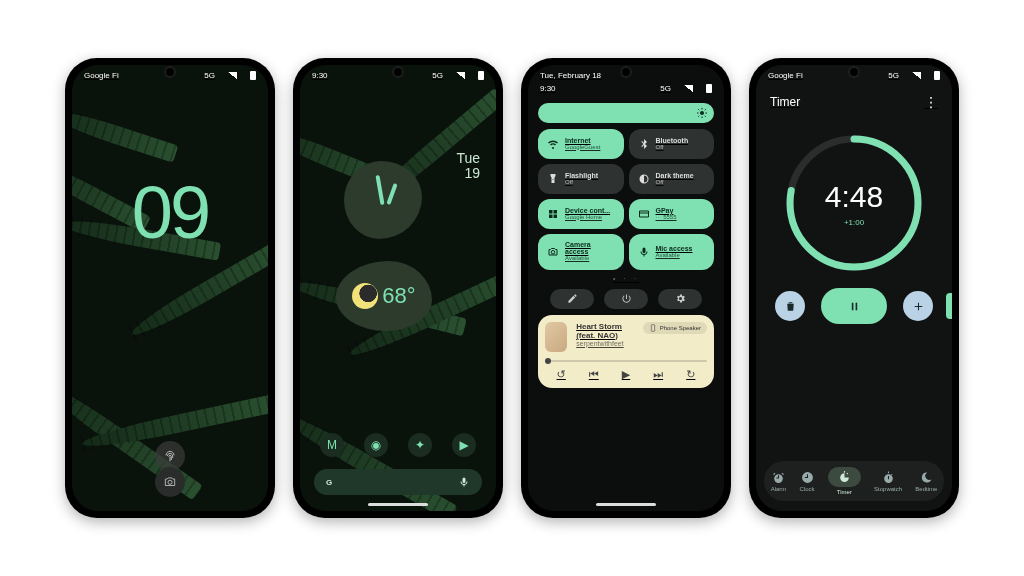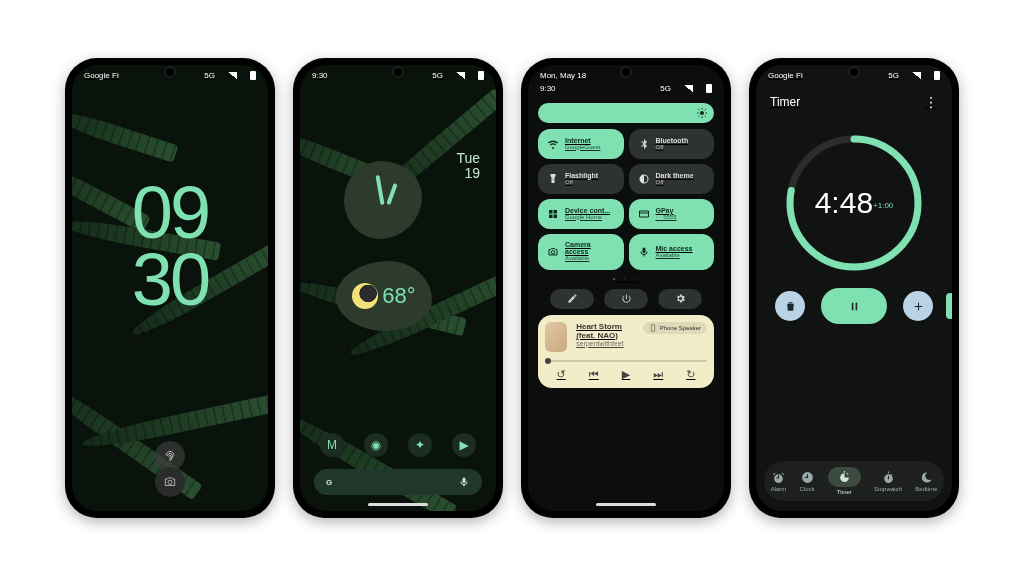--- a/index.html
+++ b/index.html
@@ -77,21 +77,21 @@
   .media-bar::after{content:"";position:absolute;left:0;top:-2px;width:6px;height:6px;border-radius:50%;background:#444;}
   .media-ctrls{display:flex;justify-content:space-around;align-items:center;}
   .media-ctrls span{font-size:11px;color:#444;}
   
   .p4{background:#111312;}
   .app-head{display:flex;justify-content:space-between;align-items:center;padding:8px 14px 4px;}
   .app-title{font-size:12px;}
   .timer-label{padding:2px 18px;font-size:15px;}
   .ring-wrap{position:relative;width:150px;height:150px;margin:14px auto 8px;}
   .ring-wrap svg{transform:rotate(-90deg);}
-  .ring-time{position:absolute;inset:0;display:flex;align-items:center;justify-content:center;}
+  .ring-time{position:absolute;inset:0;display:flex;flex-direction:column;align-items:center;justify-content:center;}
   .ring-time .t{font-size:30px;font-weight:300;}
   .ring-time .plus{font-size:8px;color:var(--mint);margin-top:4px;}
   .side-tab{position:absolute;right:0;top:228px;width:6px;height:26px;background:var(--mint);border-radius:4px 0 0 4px;}
   .timer-ctrls{display:flex;justify-content:center;align-items:center;gap:16px;margin-top:10px;}
   .tbtn-sm{width:30px;height:30px;border-radius:50%;background:var(--blue);display:flex;align-items:center;justify-content:center;}
   .tbtn-lg{width:66px;height:36px;border-radius:18px;background:var(--mint);display:flex;align-items:center;justify-content:center;}
   .tbtn-sm svg,.tbtn-lg svg{fill:#1a2a2a;}
   .nav-bar{position:absolute;bottom:10px;left:8px;right:8px;height:40px;border-radius:20px;background:#1d201e;display:flex;justify-content:space-around;align-items:center;}
   .nav-item{display:flex;flex-direction:column;align-items:center;gap:2px;color:#9aa;font-size:6px;}
   .nav-item svg{width:13px;height:13px;fill:#9aa;}
@@ -124,21 +124,20 @@
       </span>
     </div>
     <div class="p1-note">Coffee with Robin in 30 min</div>
     <div class="p1-sub">
       <span>10:00 – 11:00 AM</span>
       <span class="sun"></span>
       <span>68°</span>
     </div>
     <div class="bigclock">
       <div>09</div>
-      <div>30</div>
     </div>
     <div class="fp">
       <svg viewBox="0 0 24 24">
             <path fill="none" stroke="#ddd" stroke-width="1.3" d="M6 11c0-3 2.5-6 6-6s6 3 6 6M8 12c0-2 1.8-4 4-4s4 2 4 4v3M10 13c0-1 .9-2 2-2s2 1 2 2v5M12 13v7"></path>
           </svg>
     </div>
     <div class="cam-btn" style="bottom:14px;">
       <svg viewBox="0 0 24 24">
             <path d="M4 7h3l2-2h6l2 2h3v11H4z M12 16a3.5 3.5 0 100-7 3.5 3.5 0 000 7z" fill="none" stroke="#ccc" stroke-width="1.4"></path>
           </svg>
@@ -194,21 +193,21 @@
             <path fill="#cfe8d8" d="M12 14a3 3 0 003-3V6a3 3 0 10-6 0v5a3 3 0 003 3zm5-3a5 5 0 01-10 0H5a7 7 0 006 6.9V21h2v-3.1A7 7 0 0019 11h-2z"></path>
           </svg>
     </div>
     <div class="home-pill"></div>
   </div>
 </div>
 
 <div class="phone">
   <div class="camera"></div>
   <div class="screen p3">
-    <div class="p3-date">Mon, May 18</div>
+    <div class="p3-date">Tue, February 18</div>
     <div class="mini-status">
       <span>9:30</span>
       <span class="status-right">
         <span>5G</span>
         <span class="sigbar"></span>
         <span class="batt"></span>
       </span>
     </div>
     <div class="bright">
       <svg class="knob" viewBox="0 0 24 24">

